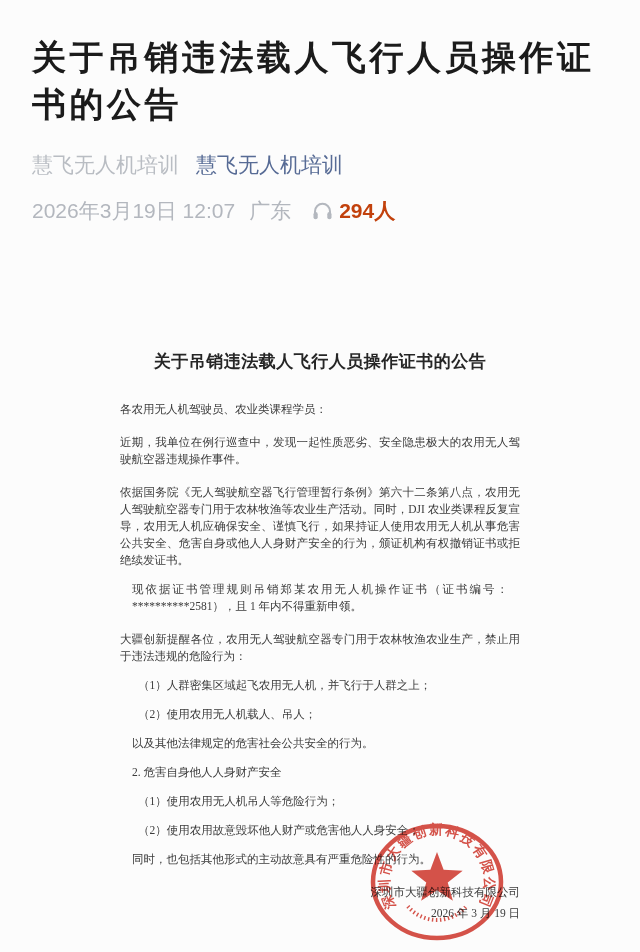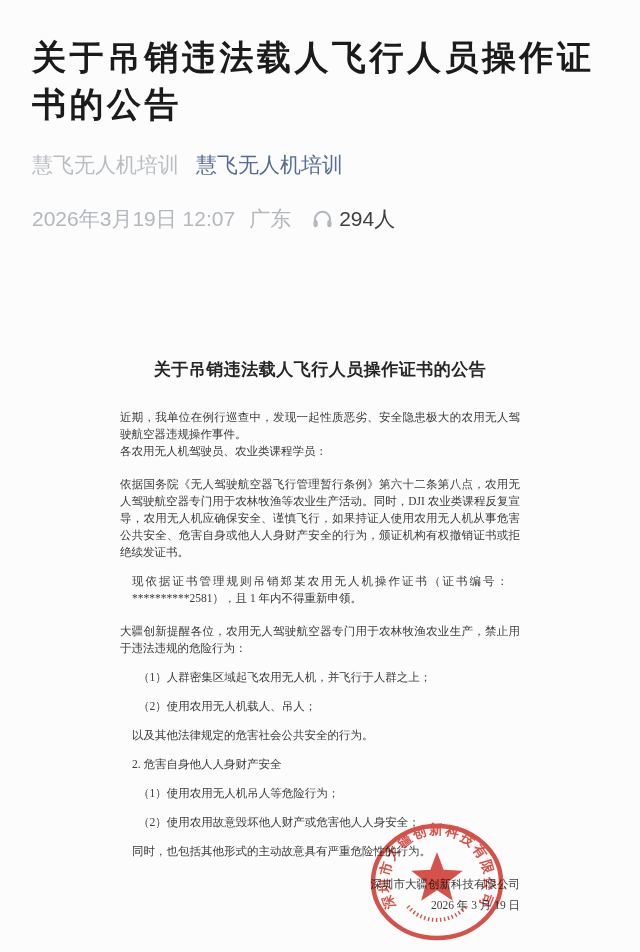--- a/index.html
+++ b/index.html
@@ -16,26 +16,26 @@
     font-size:34px;line-height:47px;font-weight:700;
     letter-spacing:3.5px;color:#1b1b1b;
   }
   .byline{
     margin-top:24px;display:flex;align-items:flex-start;gap:17px;
     font-size:21px;line-height:26px;
   }
   .author-name{color:#b9bdc3;}
   .account-name{color:#576b95;cursor:pointer;}
   .meta-row{
-    margin-top:28px;display:flex;align-items:flex-end;
+    margin-top:20px;display:flex;align-items:flex-end;
     font-size:21px;line-height:26px;color:#b3b7be;
   }
   .meta-date{margin-right:14px;}
   .meta-region{margin-right:20px;}
-  .listen{display:flex;align-items:center;gap:5px;cursor:pointer;color:#404040;}
+  .listen{display:flex;align-items:center;gap:5px;cursor:pointer;color:#c2410c;font-weight:bold;}
   .listen svg{display:block;}
   
   .doc{
     margin-top:126px;padding:0 120px;position:relative;
     font-family:"Liberation Serif","DejaVu Serif",serif;
     color:#3b3b3b;font-size:11.5px;line-height:17px;
     text-align:justify;
   }
   .doc-title{
     text-align:center;font-size:17px;font-weight:700;color:#262626;
@@ -75,23 +75,23 @@
         </svg>
       </span>
       <span>294人</span>
     </span>
   </div>
 </div>
 
 <div class="doc">
   <div class="doc-title">关于吊销违法载人飞行人员操作证书的公告</div>
 
+  <div class="para first">各农用无人机驾驶员、农业类课程学员：</div>
+
   <div class="para">近期，我单位在例行巡查中，发现一起性质恶劣、安全隐患极大的农用无人驾驶航空器违规操作事件。</div>
-
-  <div class="para first">各农用无人机驾驶员、农业类课程学员：</div>
 
 
   <div class="para">依据国务院《无人驾驶航空器飞行管理暂行条例》第六十二条第八点，农用无人驾驶航空器专门用于农林牧渔等农业生产活动。同时，DJI 农业类课程反复宣导，农用无人机应确保安全、谨慎飞行，如果持证人使用农用无人机从事危害公共安全、危害自身或他人人身财产安全的行为，颁证机构有权撤销证书或拒绝续发证书。</div>
   <div class="line">现依据证书管理规则吊销郑某农用无人机操作证书（证书编号：**********2581），且 1 年内不得重新申领。</div>
 
   <div class="para">大疆创新提醒各位，农用无人驾驶航空器专门用于农林牧渔农业生产，禁止用于违法违规的危险行为：</div>
 
   <div class="line indent">（1）人群密集区域起飞农用无人机，并飞行于人群之上；</div>
   <div class="line indent">（2）使用农用无人机载人、吊人；</div>
   <div class="line">以及其他法律规定的危害社会公共安全的行为。</div>

